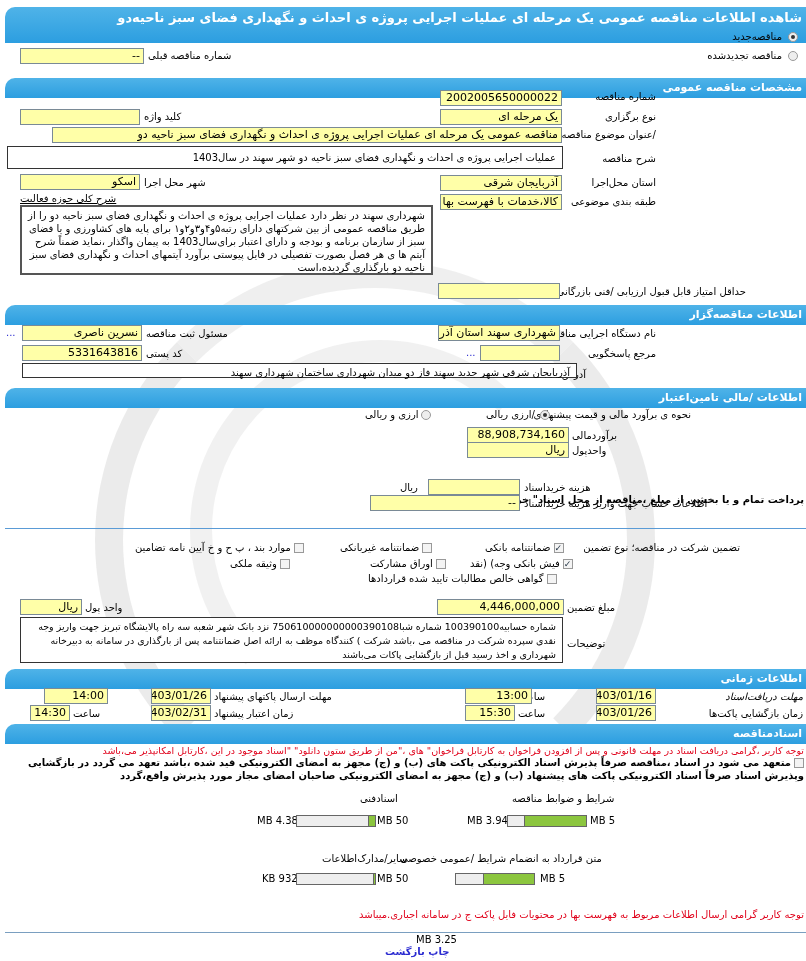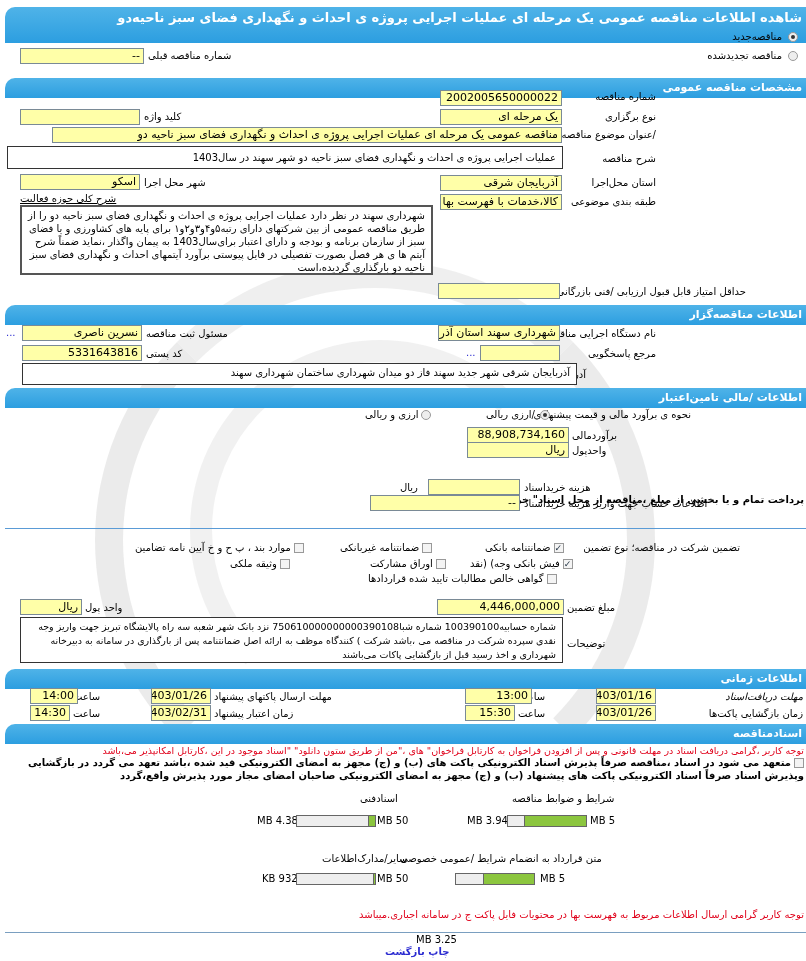--- a/index.html
+++ b/index.html
@@ -74,21 +74,21 @@
 <div class="fld" style="left:22px;top:325px;width:120px;">نسرین ناصری</div>
 <span class="lbl link" style="left:6px;top:326px;">...</span>
 
 <span class="lbl" style="right:150px;top:347px;">مرجع پاسخگویی</span>
 <div class="fld" style="left:480px;top:345px;width:80px;"></div>
 <span class="lbl link" style="left:466px;top:346px;">...</span>
 <span class="lbl" style="left:146px;top:347px;">کد  پستی</span>
 <div class="fld" style="left:22px;top:345px;width:120px;">5331643816</div>
 
 <span class="lbl" style="right:220px;top:368px;">آدرس</span>
-<div class="box" style="left:22px;top:363px;width:555px;height:22px;line-height:14px;">آذربایجان شرقی شهر جدید سهند فاز دو میدان  شهرداری  ساختمان  شهرداری سهند</div>
+<div class="box" style="left:22px;top:363px;width:555px;height:15px;line-height:14px;">آذربایجان شرقی شهر جدید سهند فاز دو میدان  شهرداری  ساختمان  شهرداری سهند</div>
 
 <div class="bar" style="top:388px;"><span>اطلاعات /مالی تامین‌اعتبار</span></div>
 <span class="lbl" style="right:115px;top:408px;">نحوه ی برآورد مالی و قیمت  پیشنهادی</span>
 <div class="radio on" style="left:540px;top:410px;"></div>
 <span class="lbl" style="left:486px;top:408px;">/ارزی ریالی</span>
 <div class="radio" style="left:421px;top:410px;"></div>
 <span class="lbl" style="left:365px;top:408px;">ارزی و ریالی</span>
 
 <span class="lbl" style="left:572px;top:429px;">برآوردمالی</span>
 <div class="fld" style="left:467px;top:427px;width:102px;">88,908,734,160</div>
@@ -123,21 +123,21 @@
 <div class="box" style="left:20px;top:617px;width:543px;height:46px;line-height:14px;font-size:9.5px;">شماره حسابیه100390100 شماره شبا750610000000000390108 نزد بانک شهر شعبه سه راه پالایشگاه تبریز جهت واریز وجه نقدی سپرده شرکت در مناقصه می ،باشد شرکت ) کنندگاه موظف به ارائه اصل  ضمانتنامه پس از بارگذاری در سامانه به دبیرخانه  شهرداری و اخذ رسید قبل از بازگشایی پاکات می‌باشند</div>
 
 <div class="bar" style="top:669px;"><span>اطلاعات زمانی</span></div>
 <span class="lbl" style="right:3px;top:690px;font-style:italic;">مهلت  دریافت‌اسناد</span>
 <div class="fld" style="left:596px;top:688px;width:60px;">1403/01/16</div>
 <span class="lbl" style="left:518px;top:690px;">ساعت</span>
 <div class="fld" style="left:465px;top:688px;width:67px;">13:00</div>
 <span class="lbl" style="left:214px;top:690px;">مهلت     ارسال  پاکتهای پیشنهاد</span>
 <div class="fld" style="left:151px;top:688px;width:60px;">1403/01/26</div>
 <span class="lbl" style="left:73px;top:690px;">ساعت</span>
-<div class="fld" style="left:30px;top:688px;width:48px;">14:00</div>
+<div class="fld" style="left:44px;top:688px;width:64px;">14:00</div>
 
 <span class="lbl" style="right:3px;top:707px;">زمان  بازگشایی پاکت‌ها</span>
 <div class="fld" style="left:596px;top:705px;width:60px;">1403/01/26</div>
 <span class="lbl" style="left:518px;top:707px;">ساعت</span>
 <div class="fld" style="left:465px;top:705px;width:50px;">15:30</div>
 <span class="lbl" style="left:214px;top:707px;">زمان     اعتبار پیشنهاد</span>
 <div class="fld" style="left:151px;top:705px;width:60px;">1403/02/31</div>
 <span class="lbl" style="left:73px;top:707px;">ساعت</span>
 <div class="fld" style="left:30px;top:705px;width:40px;">14:30</div>
 

